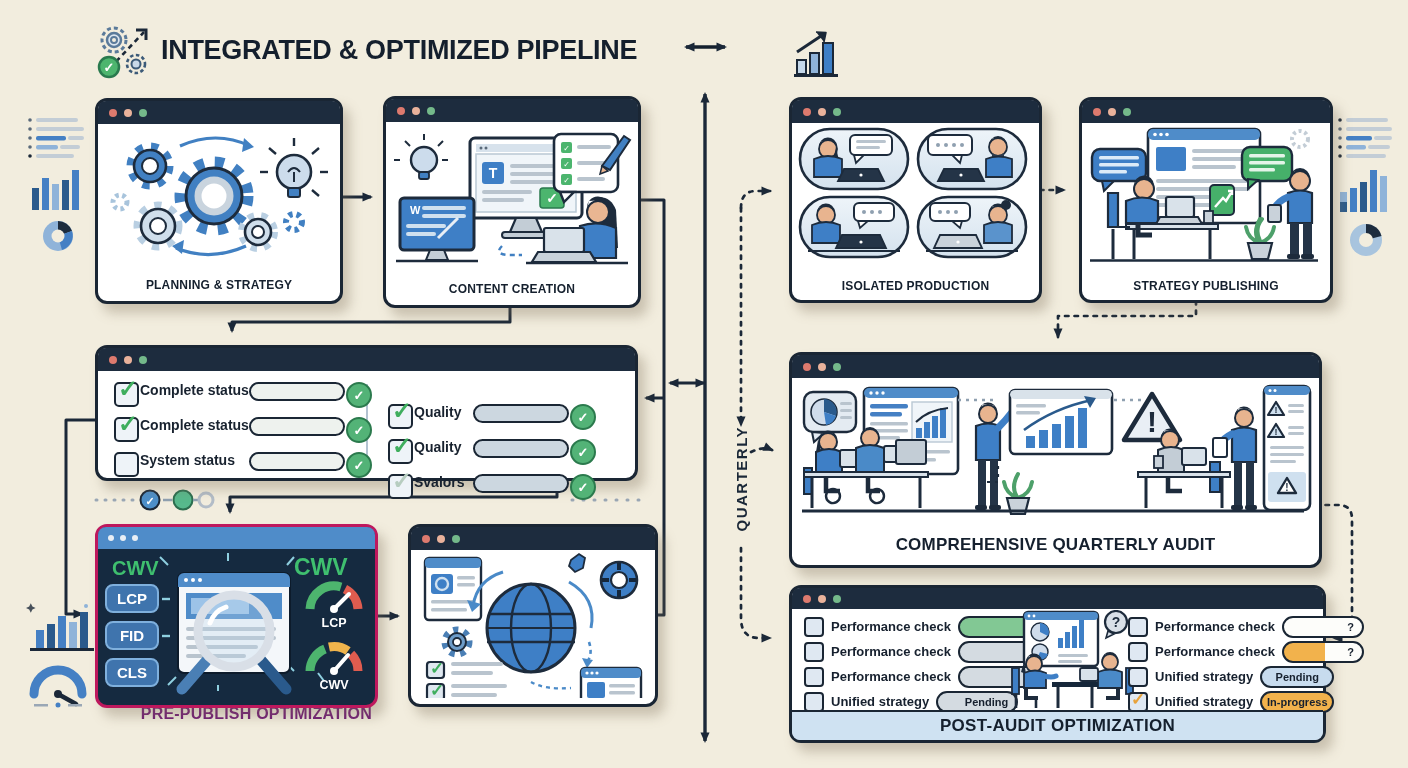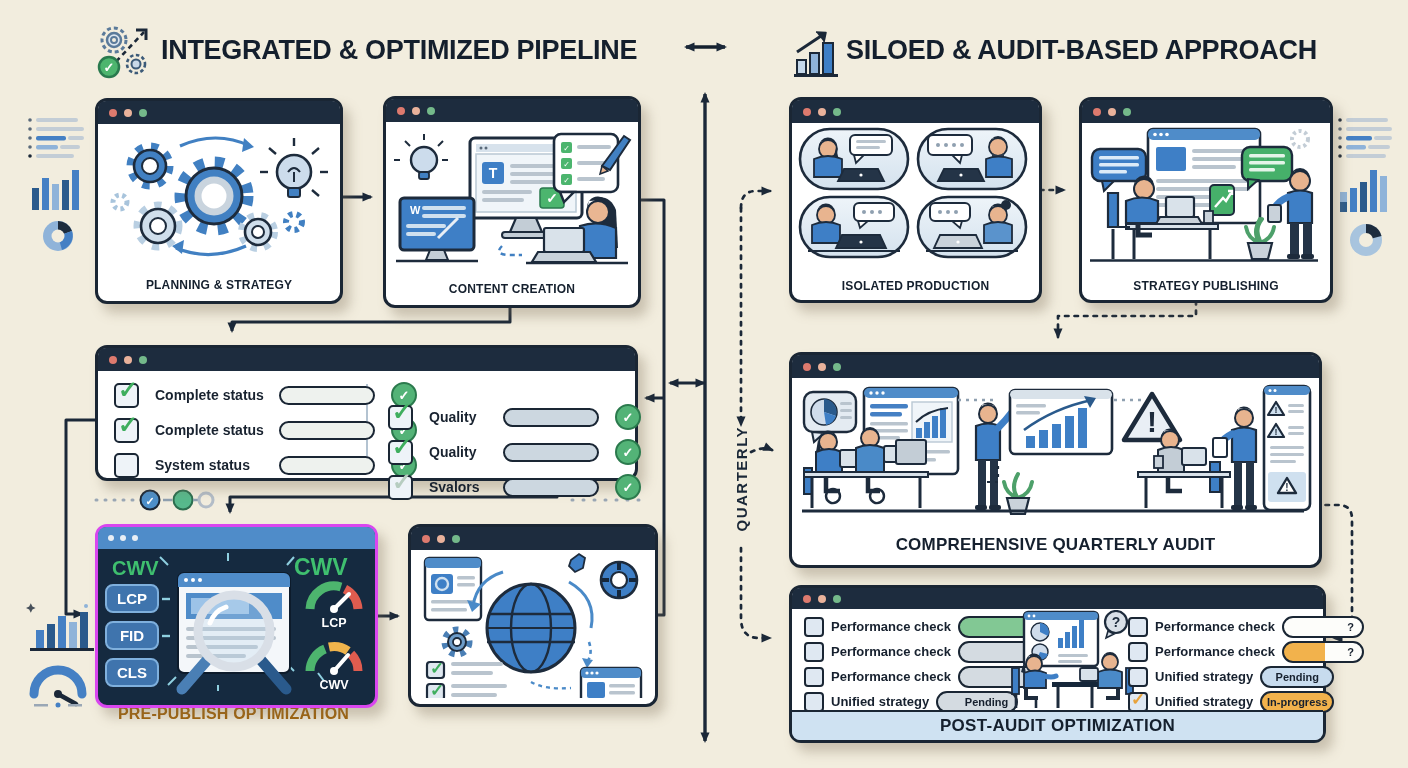--- a/index.html
+++ b/index.html
@@ -10,23 +10,23 @@
   .htitle{position:absolute;font-weight:800;font-size:27px;letter-spacing:-.3px;color:#141f2d;white-space:nowrap;}
   
   .win{position:absolute;background:#fff;border:3px solid #1a2634;border-radius:12px;
        box-shadow:7px 9px 12px rgba(125,112,88,.35);}
   .wbar{height:23px;background:#1d2c3e;border-radius:8px 8px 0 0;display:flex;align-items:center;
         padding-left:11px;gap:7px;}
   .dot{width:8px;height:8px;border-radius:50%;}
   .dot.r{background:#dd7a6e}.dot.o{background:#e9b29b}.dot.g{background:#74b98a}.dot.w{background:#e8eef5;width:6px;height:6px}
   .wlabel{position:absolute;left:0;right:0;text-align:center;font-weight:800;font-size:12px;
           color:#15202e;letter-spacing:.2px;}
-  .freelabel{position:absolute;text-align:center;font-weight:800;font-size:16px;color:#a16207;letter-spacing:.2px;}
+  .freelabel{position:absolute;text-align:right;font-weight:800;font-size:16px;color:#701a75;letter-spacing:.2px;}
   
-  .srow{display:flex;align-items:center;gap:16px;height:26px;margin-bottom:9px;}
+  .srow{display:flex;align-items:flex-start;gap:1px;height:26px;margin-bottom:9px;}
   .ck{width:21px;height:21px;border:2.4px solid #1a2634;border-radius:5px;background:#eef3f8;position:relative;flex:0 0 auto;}
   .ck::after{position:absolute;left:2px;top:-9px;font-size:24px;font-weight:800;}
   .ck.s-on::after{content:"\2713";color:#3fae5e;}
   .ck.s-lt::after{content:"\2713";color:#b7cdc0;}
   .slabel{font-weight:700;font-size:14px;color:#18222f;white-space:nowrap;}
   .bar{height:15px;border:2.4px solid #1a2634;border-radius:10px;overflow:hidden;flex:0 0 auto;}
   .bar.s-green{background:#eef2ee;width:92px;}
   .bar.s-blue{background:#ccd7e0;width:92px;}
   .barfill{height:100%;border-radius:7px;}
   .barfill.s-green{background:#4db56e;}
@@ -42,21 +42,21 @@
   .palabel{font-weight:700;font-size:13px;color:#16202e;white-space:nowrap;flex:1;}
   .pill{width:70px;height:18px;border:2.2px solid #1a2634;border-radius:11px;display:flex;align-items:center;
         justify-content:center;font-size:11px;font-weight:800;color:#16202e;flex:0 0 auto;}
   .pill.s-green{background:#82c894;justify-content:flex-end;padding-right:8px;}
   .pill.s-gray{background:#d4dbe1;justify-content:flex-end;padding-right:8px;}
   .pill.s-white{background:#fdfdfa;justify-content:flex-end;padding-right:8px;}
   .pill.s-orangepart{background:linear-gradient(90deg,#f2b24c 0 52%,#fdfdfa 52%);justify-content:flex-end;padding-right:8px;}
   .pill.s-lightblue{background:#c7dbee;}
   .pill.s-orange{background:#f2b24c;}
   
-  .darkcard{position:absolute;background:#152a40;border:3px solid #d946ef;border-radius:12px;
+  .darkcard{position:absolute;background:#152a40;border:3px solid #be185d;border-radius:12px;
             box-shadow:7px 9px 12px rgba(125,112,88,.35);text-decoration:underline;}
   .bluebar{height:22px;background:#4f8cc9;border-radius:8px 8px 0 0;display:flex;align-items:center;padding-left:10px;gap:6px;}
   
   .quarterly{position:absolute;font-weight:800;font-size:15px;letter-spacing:1.5px;color:#1b2838;
              transform:rotate(-90deg);transform-origin:center;white-space:nowrap;}
   .paLabelBar{position:absolute;left:0;right:0;bottom:0;height:28px;background:#cfe2f2;border-top:2.5px solid #1a2634;
               border-radius:0 0 8px 8px;display:flex;align-items:center;justify-content:center;
               font-weight:800;font-size:17px;color:#15202e;letter-spacing:.3px;}
 </style>
 </head>
@@ -122,21 +122,20 @@
   <div class="htitle" style="left:161px;top:35px;z-index:2">INTEGRATED &amp; OPTIMIZED PIPELINE</div>
 
   <svg class="abs" style="left:794px;top:30px;z-index:2" width="46" height="50" viewBox="0 0 46 50">
     <path d="M3,22 L30,4" stroke="#1b2838" stroke-width="3" fill="none"></path>
     <path d="M22,2 L32,2.5 L30,12" fill="#1b2838" stroke="#1b2838" stroke-width="1.5" stroke-linejoin="round"></path>
     <rect x="3" y="30" width="9" height="14" fill="#c5d8ea" stroke="#1b2838" stroke-width="2"></rect>
     <rect x="16" y="23" width="9" height="21" fill="#8fb3d9" stroke="#1b2838" stroke-width="2"></rect>
     <rect x="29" y="13" width="10" height="31" fill="#3e7fc6" stroke="#1b2838" stroke-width="2"></rect>
     <line x1="0" y1="45.5" x2="44" y2="45.5" stroke="#1b2838" stroke-width="3"></line>
   </svg>
-  <div class="htitle" style="left:846px;top:35px;z-index:2">SILOED &amp; AUDIT-BASED APPROACH</div>
 
   <svg class="abs" style="left:26px;top:116px;z-index:2" width="66" height="140" viewBox="0 0 66 140">
     <g>
       <circle cx="4" cy="4" r="1.8" fill="#5a6a7a"></circle>
         <rect x="10" y="2" width="42" height="4" rx="2" fill="#c3cdd6"></rect>
       <circle cx="4" cy="13" r="1.8" fill="#5a6a7a"></circle>
         <rect x="10" y="11" width="48" height="4" rx="2" fill="#c3cdd6"></rect>
       <circle cx="4" cy="22" r="1.8" fill="#5a6a7a"></circle>
         <rect x="10" y="20" width="30" height="4.5" rx="2" fill="#4580c4"></rect>
         <rect x="42" y="20" width="16" height="4" rx="2" fill="#c3cdd6"></rect>

